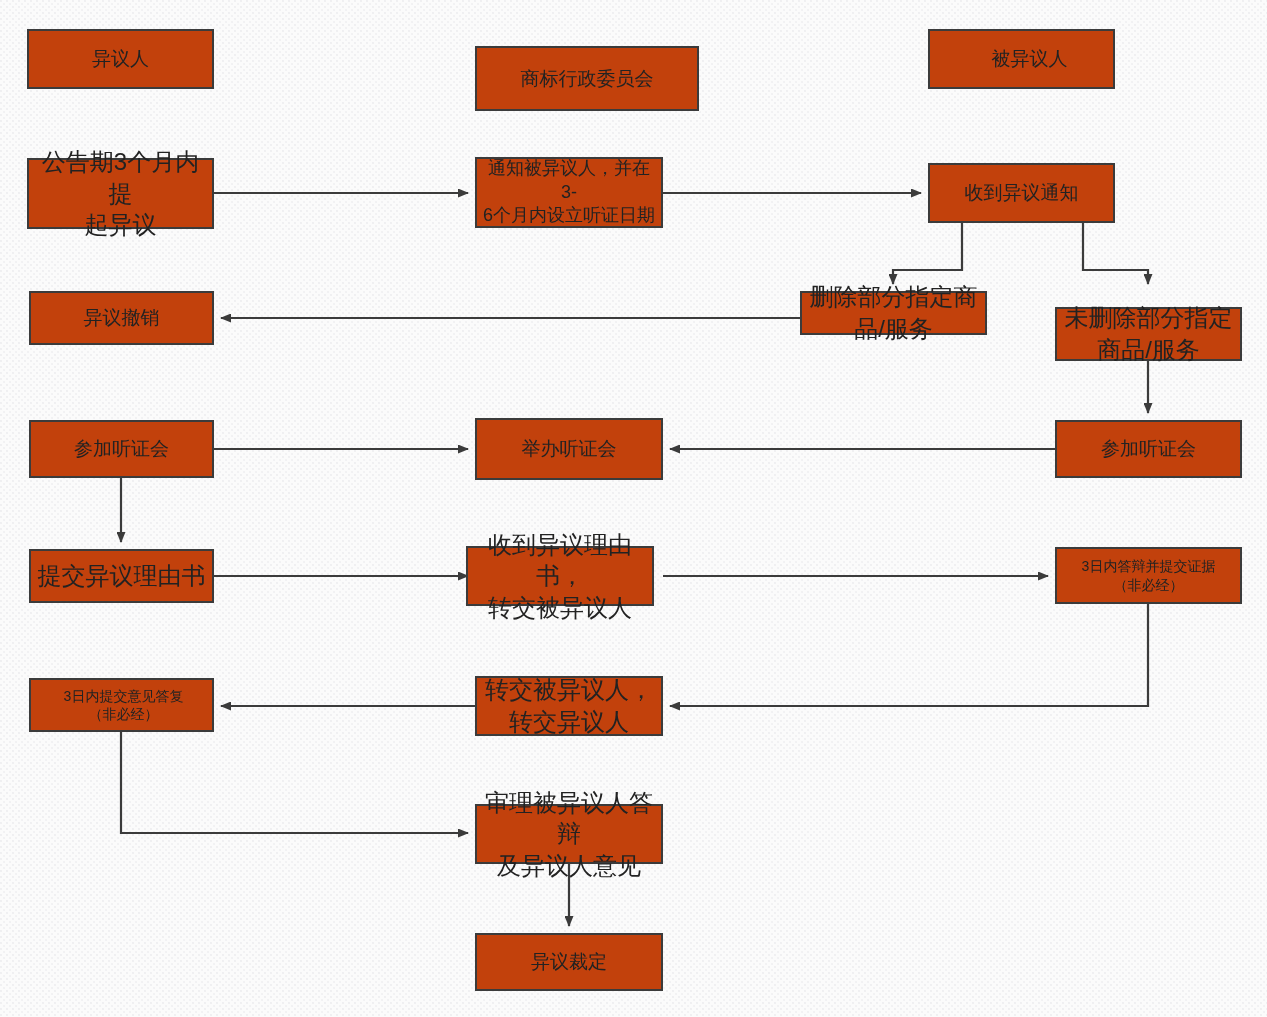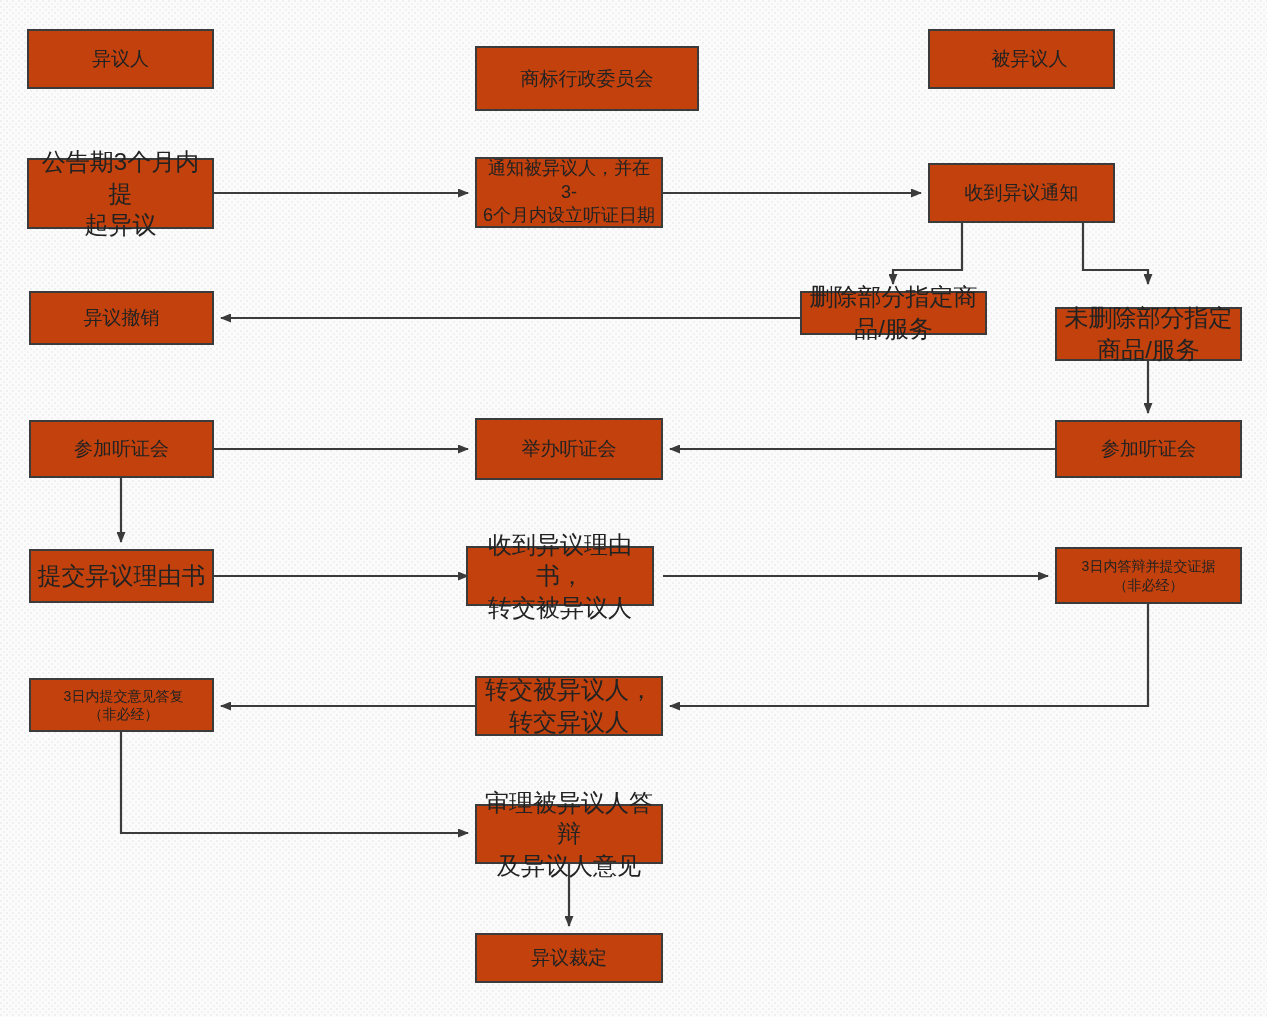--- a/index.html
+++ b/index.html
@@ -121,14 +121,14 @@
     <div class="node-box fs-md" style="left: 466px; top: 546px; width: 188px; height: 60px;">收到异议理由书，
 转交被异议人</div>
     <div class="node-box fs-xs" style="left: 1055px; top: 547px; width: 187px; height: 57px;">3日内答辩并提交证据
 （非必经）</div>
     <div class="node-box fs-xs" style="left: 29px; top: 678px; width: 185px; height: 54px; padding-left: 8px;">3日内提交意见答复
 （非必经）</div>
     <div class="node-box fs-md" style="left: 475px; top: 676px; width: 188px; height: 60px;">转交被异议人，
 转交异议人</div>
     <div class="node-box fs-md" style="left: 475px; top: 804px; width: 188px; height: 60px;">审理被异议人答辩
 及异议人意见</div>
-    <div class="node-box fs-lg" style="left: 475px; top: 933px; width: 188px; height: 50px;">异议裁定</div>
+    <div class="node-box fs-lg" style="left: 475px; top: 933px; width: 188px; height: 58px;">异议裁定</div>
   </div>
 
 </body></html>

